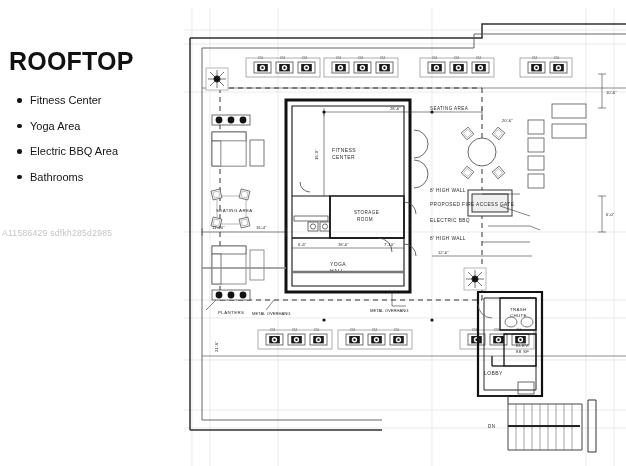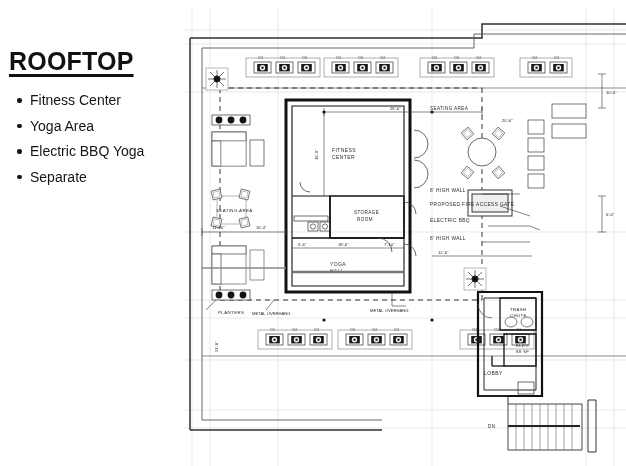--- a/index.html
+++ b/index.html
@@ -13,31 +13,31 @@
   #page{position:absolute;inset:0;background:#fff;}
 
   
   .left-panel{
     position:absolute;left:0;top:0;width:182px;height:466px;
     background:#fff;
   }
   .slide-title{
     position:absolute;left:9px;top:47px;
     font-size:25px;font-weight:bold;letter-spacing:.2px;
-    color:#111;text-decoration:underline;text-underline-offset:4px;
+    color:#111;text-underline-offset:4px;
     text-decoration-thickness:3px;
   }
   .bullet-list{
     position:absolute;left:10px;top:88px;width:172px;
     margin:0;padding:0 0 0 20px;
     list-style:none;
   }
   .bullet-list li{
     position:relative;
-    font-size:14px;line-height:25.5px;color:#141414;
+    font-size:11px;line-height:25.5px;color:#141414;
     margin:0 13px 0 0;
   }
   .bullet-list li::before{
     content:"";position:absolute;left:-13px;top:10px;
     width:4.5px;height:4.5px;border-radius:50%;background:#141414;
   }
   .watermark{
     position:absolute;left:2px;top:228px;width:160px;
     font-size:8.5px;letter-spacing:.3px;color:#b9b9b9;
     white-space:nowrap;opacity:.85;
@@ -57,24 +57,25 @@
 
 <div id="page">
 
   <div class="left-panel">
 
     <div class="slide-title">ROOFTOP</div>
 
     <ul class="bullet-list">
       <li>Fitness Center</li>
       <li>Yoga Area</li>
-      <li>Electric BBQ Yoga</li>
-      <li>Separate</li>
+      <li>Electric BBQ Area</li>
+      <li>Bathrooms</li>
     </ul>
 
+    <div class="watermark">A11586429  sdfkh285d2985</div>
   </div>
 
   <div class="plan">
     <svg width="444" height="466" viewBox="0 0 444 466" xmlns="http://www.w3.org/2000/svg">
       <defs>
         <g id="cu-unit">
           <rect x="0" y="0" width="17" height="11" fill="#ffffff" stroke="#333" stroke-width="0.7"></rect>
           <rect x="3.2" y="2" width="10.6" height="7.4" fill="#1a1a1a"></rect>
           <circle cx="8.5" cy="5.7" r="2.7" fill="#f4f4f4"></circle>
           <circle cx="8.5" cy="5.7" r="1.2" fill="#1a1a1a"></circle>

